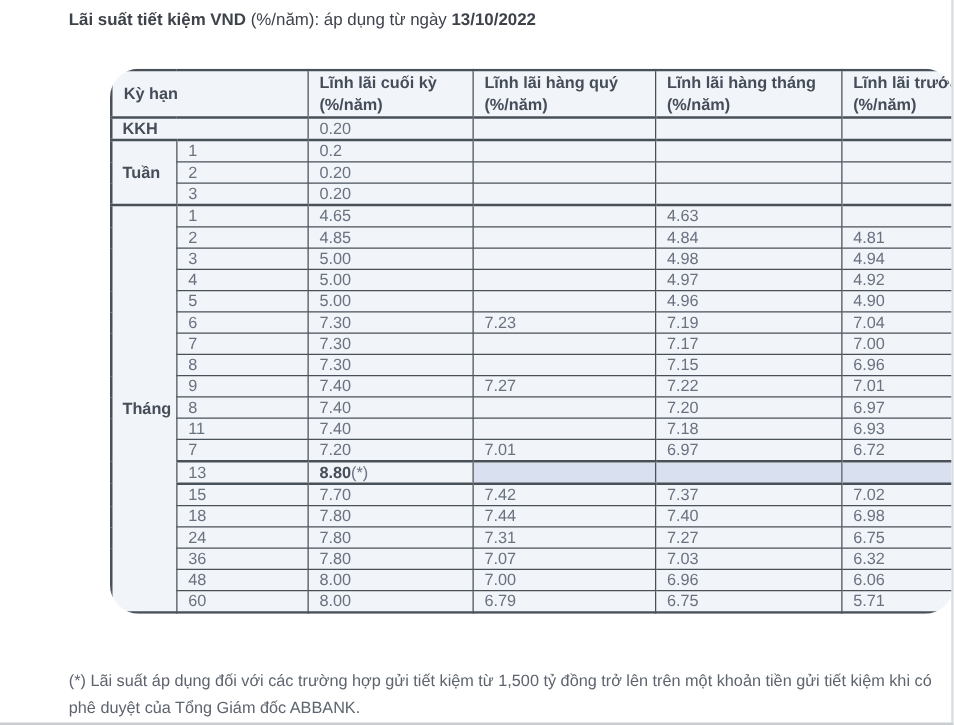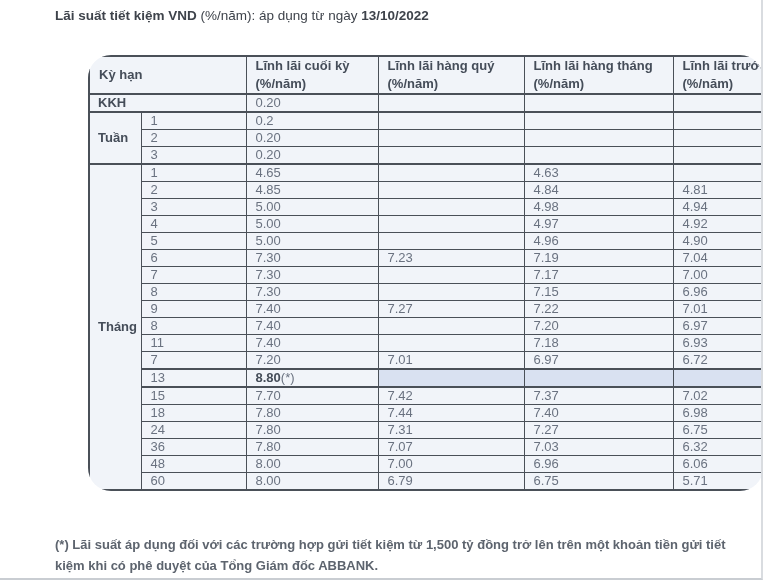--- a/index.html
+++ b/index.html
@@ -11,21 +11,21 @@
   .t2{font-size:13.5px;line-height:20px;margin-top:1px;color:var(--title);}
   .table-wrap{position:absolute;left:88px;top:55px;width:675px;overflow:hidden;border-radius:23px;}
   table{border-collapse:collapse;table-layout:fixed;width:724px;background:var(--cellbg);border:2px solid var(--line);}
   th,td{border:1px solid var(--line);vertical-align:middle;padding:0 4px 0 9px;overflow:hidden;white-space:nowrap;box-sizing:border-box;}
   thead th{height:38px;font-size:13px;line-height:18px;font-weight:bold;text-align:left;color:var(--dark);border-bottom-width:2px;}
   tbody td{height:17px;font-size:13px;line-height:16px;color:var(--gray);}
   .glabel{font-weight:bold;color:var(--dark);padding-left:8px;}
   tr.group-start td{border-top-width:2px;}
   .hl{background:var(--hl);}
   td .b{color:var(--dark);text-align:center;}
-  .footnote{position:absolute;left:55px;top:534px;width:700px;font-size:13px;line-height:21px;color:var(--foot);font-weight:bold;}
+  .footnote{position:absolute;left:55px;top:534px;width:700px;font-size:13px;line-height:21px;color:var(--foot);}
 </style>
 </head>
 <body>
 
 <div class="page">
 
   <div class="title-block">
     <div class="t1"><span class="b">Lãi suất tiết kiệm VND</span><span> (%/năm): áp dụng từ ngày </span><span class="b">13/10/2022</span></div>
   </div>
 

